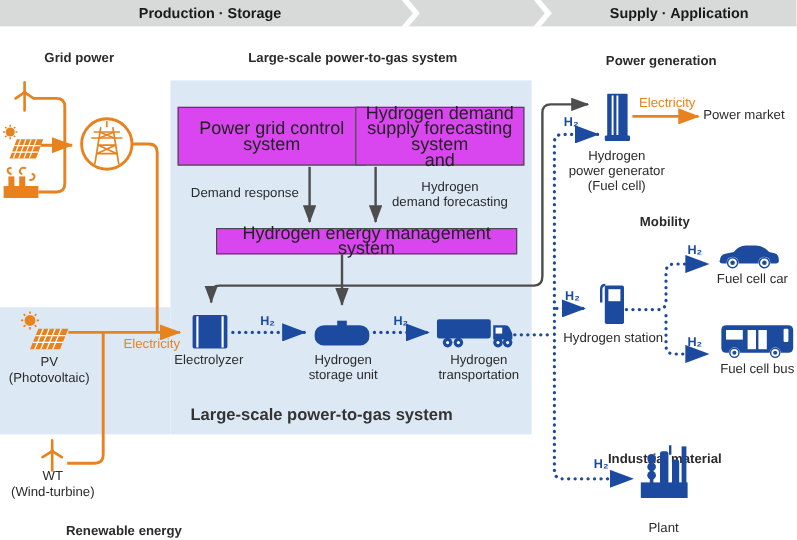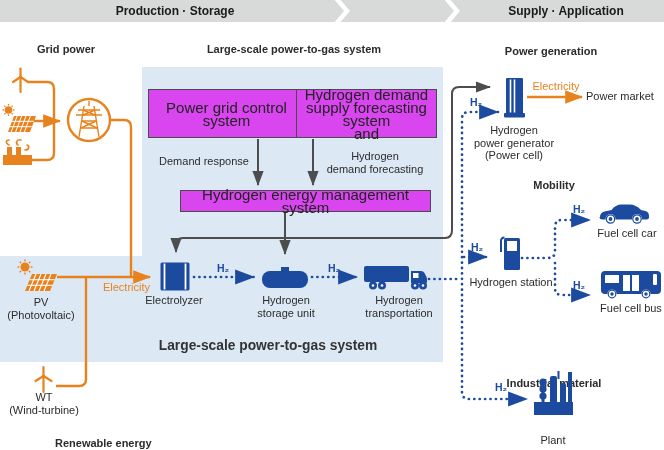--- a/index.html
+++ b/index.html
@@ -278,21 +278,21 @@
     <span style="display:block">Hydrogen</span>
     <span style="display:block">storage unit</span>
   </div>
   <div class="abs c lbl z2" style="left:399px;top:294px;">
     <span style="display:block">Hydrogen</span>
     <span style="display:block">transportation</span>
   </div>
   <div class="abs c lbl z2" style="left:514px;top:124px;">
     <span style="display:block">Hydrogen</span>
     <span style="display:block">power generator</span>
-    <span style="display:block">(Power cell)</span>
+    <span style="display:block">(Fuel cell)</span>
   </div>
   <div class="abs c lbl z2" style="left:511px;top:276px;">Hydrogen station</div>
   <div class="abs c lbl z2" style="left:627px;top:227px;">Fuel cell car</div>
   <div class="abs c lbl z2" style="left:631px;top:302px;">Fuel cell bus</div>
   <div class="abs c lbl z2" style="left:553px;top:434px;">Plant</div>
   <div class="abs c lbl z2" style="left:41px;top:296px;">
     <span style="display:block">PV</span>
     <span style="display:block">(Photovoltaic)</span>
   </div>
   <div class="abs c lbl z2" style="left:44px;top:391px;">

